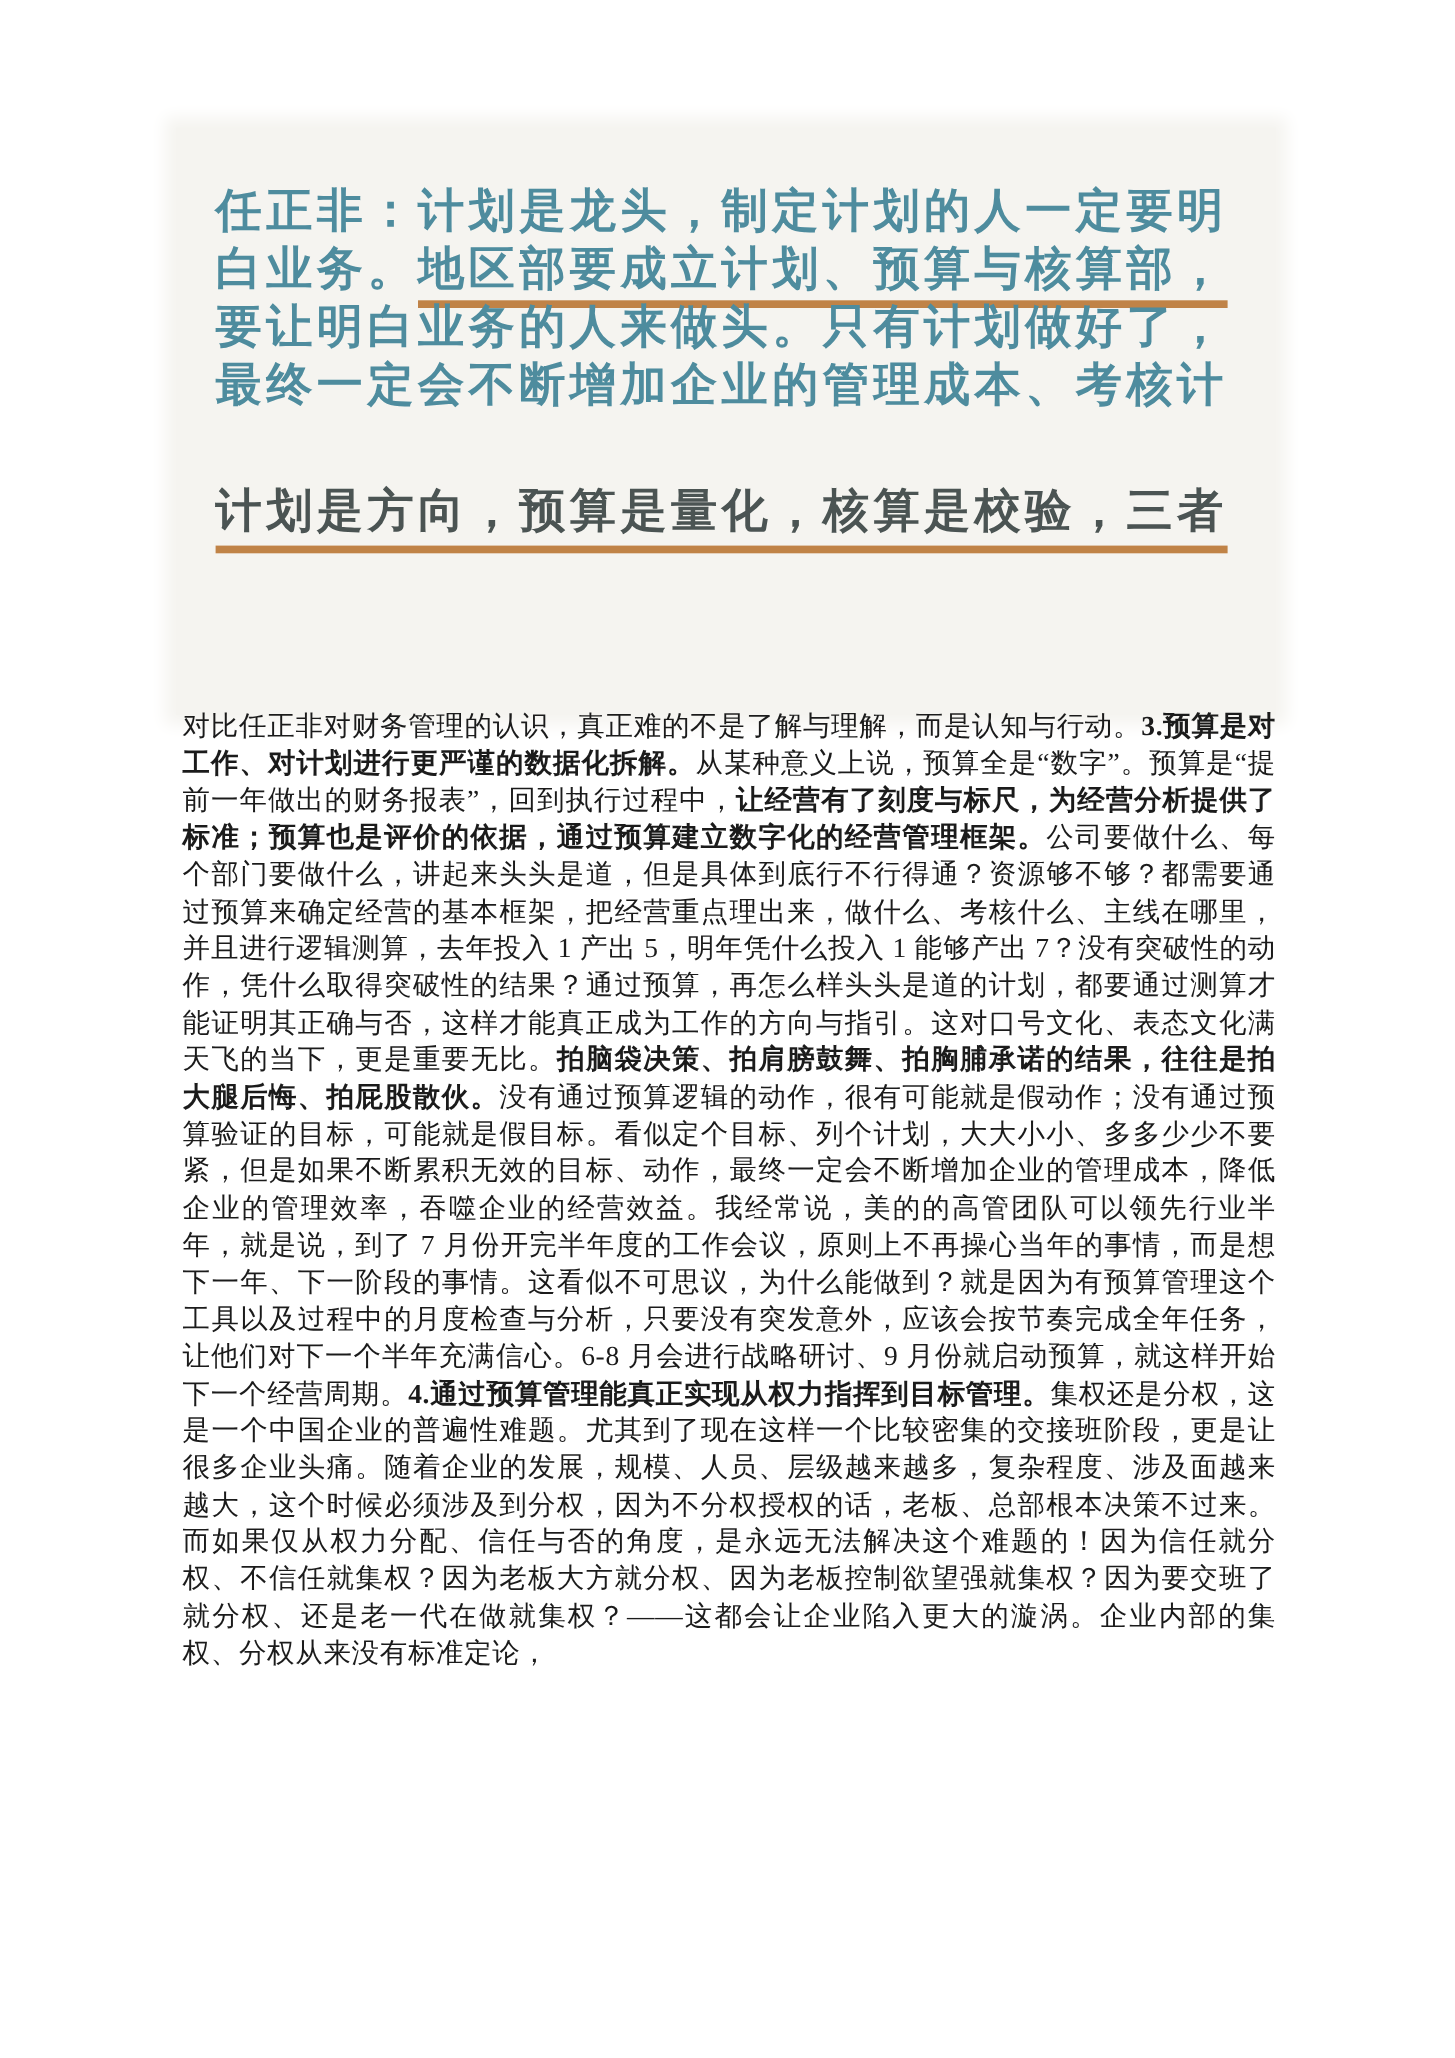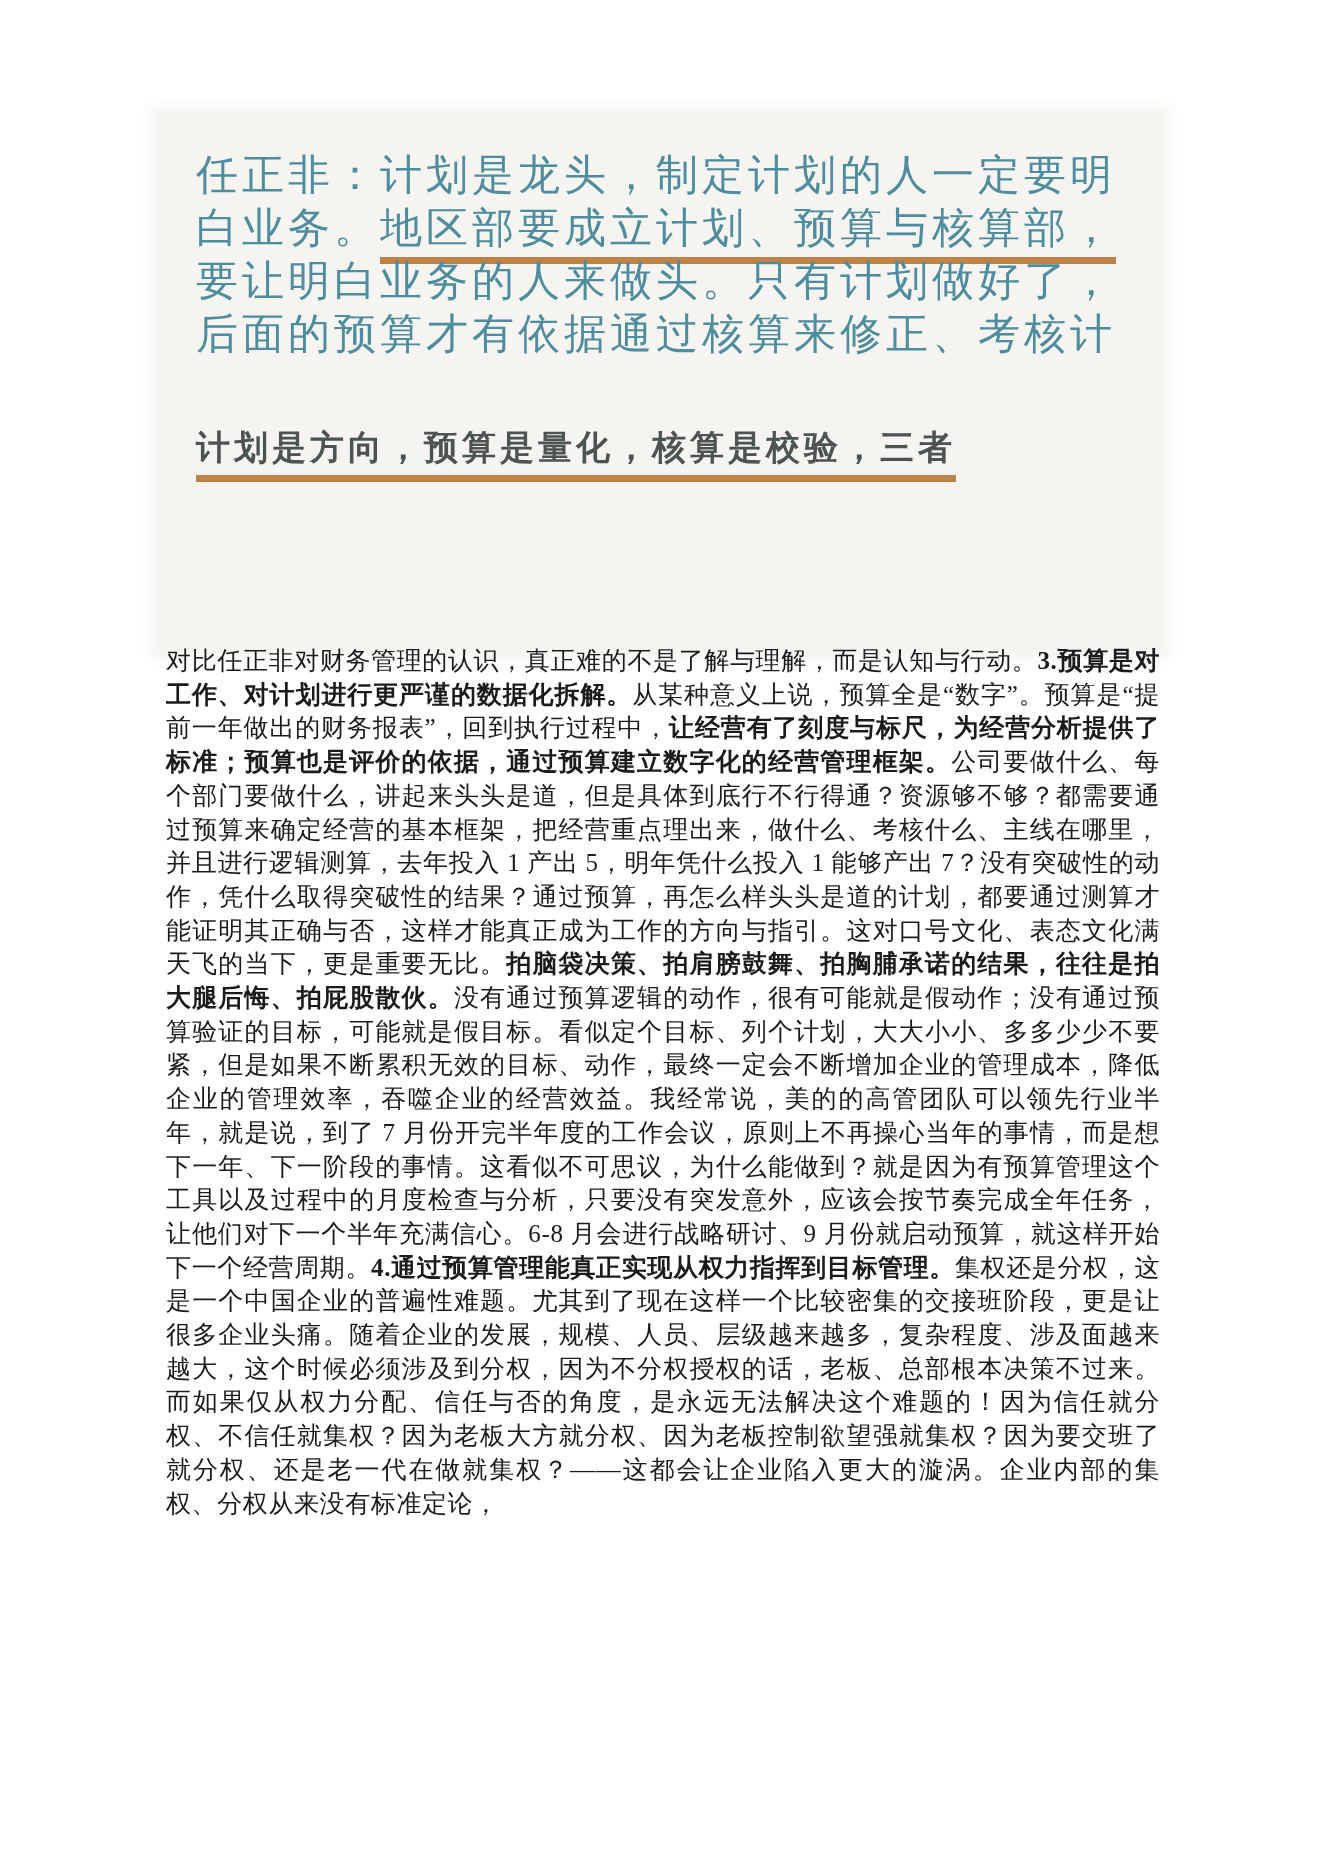--- a/index.html
+++ b/index.html
@@ -25,33 +25,32 @@
     background: #f5f4f0;
     box-shadow: 0 0 14px 10px #f5f4f0;
   }
   .quote-para {
     font-family: "Liberation Sans", sans-serif;
     letter-spacing: 4px;
     padding-left: 36px;
     white-space: nowrap;
   }
   .quote-para-1 {
-    margin-top: 32px;
+    margin-top: 48px;
     font-size: 42px;
     line-height: 53px;
     color: var(--quote1-color, #4e8c9e);
-    font-weight: 400;
+    font-weight: 700;
   }
   .quote-para-2 {
     margin-top: 56px;
-    font-size: 34px;
+    font-size: 42px;
     line-height: 63px;
     color: var(--quote2-color, #4b5453);
     font-weight: 600;
-    font-family: Liberation Serif, serif;
   }
   .quote-line { white-space: nowrap; }
   .quote-underline {
     border-bottom: 7px solid var(--underline-color, #c08347);
     padding-bottom: 6px;
   }
   .quote-para-2 .quote-underline {
     padding-bottom: 9px;
   }
 
@@ -74,20 +73,20 @@
   }
 </style>
 </head>
 <body>
 
 <div class="quote-image" style="background: rgb(245, 244, 240); box-shadow: rgb(245, 244, 240) 0px 0px 14px 10px;">
   <div class="quote-para quote-para-1" id="quote-p1">
       <div class="quote-line"><span>任正非：计划是龙头，制定计划的人一定要明</span></div>
       <div class="quote-line"><span>白业务。</span><span class="quote-underline">地区部要成立计划、预算与核算部，</span></div>
       <div class="quote-line"><span>要让明白业务的人来做头。只有计划做好了，</span></div>
-      <div class="quote-line"><span>后面的预算才有依据通过核算来修正、考核计</span></div>
+      <div class="quote-line"><span>最终一定会不断增加企业的管理成本、考核计</span></div>
     </div>
   <div class="quote-para quote-para-2" id="quote-p2">
       <div class="quote-line"><span class="quote-underline">计划是方向，预算是量化，核算是校验，三者</span></div>
     </div>
 </div>
 
 <div class="article-body" id="article-body"><span>对比任正非对财务管理的认识，真正难的不是了解与理解，而是认知与行动。</span><span class="article-bold">3.预算是对工作、对计划进行更严谨的数据化拆解。</span><span>从某种意义上说，预算全是“数字”。预算是“提前一年做出的财务报表”，回到执行过程中，</span><span class="article-bold">让经营有了刻度与标尺，为经营分析提供了标准；预算也是评价的依据，通过预算建立数字化的经营管理框架。</span><span>公司要做什么、每个部门要做什么，讲起来头头是道，但是具体到底行不行得通？资源够不够？都需要通过预算来确定经营的基本框架，把经营重点理出来，做什么、考核什么、主线在哪里，并且进行逻辑测算，去年投入 1 产出 5，明年凭什么投入 1 能够产出 7？没有突破性的动作，凭什么取得突破性的结果？通过预算，再怎么样头头是道的计划，都要通过测算才能证明其正确与否，这样才能真正成为工作的方向与指引。这对口号文化、表态文化满天飞的当下，更是重要无比。</span><span class="article-bold">拍脑袋决策、拍肩膀鼓舞、拍胸脯承诺的结果，往往是拍大腿后悔、拍屁股散伙。</span><span>没有通过预算逻辑的动作，很有可能就是假动作；没有通过预算验证的目标，可能就是假目标。看似定个目标、列个计划，大大小小、多多少少不要紧，但是如果不断累积无效的目标、动作，最终一定会不断增加企业的管理成本，降低企业的管理效率，吞噬企业的经营效益。我经常说，美的的高管团队可以领先行业半年，就是说，到了 7 月份开完半年度的工作会议，原则上不再操心当年的事情，而是想下一年、下一阶段的事情。这看似不可思议，为什么能做到？就是因为有预算管理这个工具以及过程中的月度检查与分析，只要没有突发意外，应该会按节奏完成全年任务，让他们对下一个半年充满信心。6-8 月会进行战略研讨、9 月份就启动预算，就这样开始下一个经营周期。</span><span class="article-bold">4.通过预算管理能真正实现从权力指挥到目标管理。</span><span>集权还是分权，这是一个中国企业的普遍性难题。尤其到了现在这样一个比较密集的交接班阶段，更是让很多企业头痛。随着企业的发展，规模、人员、层级越来越多，复杂程度、涉及面越来越大，这个时候必须涉及到分权，因为不分权授权的话，老板、总部根本决策不过来。而如果仅从权力分配、信任与否的角度，是永远无法解决这个难题的！因为信任就分权、不信任就集权？因为老板大方就分权、因为老板控制欲望强就集权？因为要交班了就分权、还是老一代在做就集权？——这都会让企业陷入更大的漩涡。企业内部的集权、分权从来没有标准定论，</span></div>
 
 </body></html>

